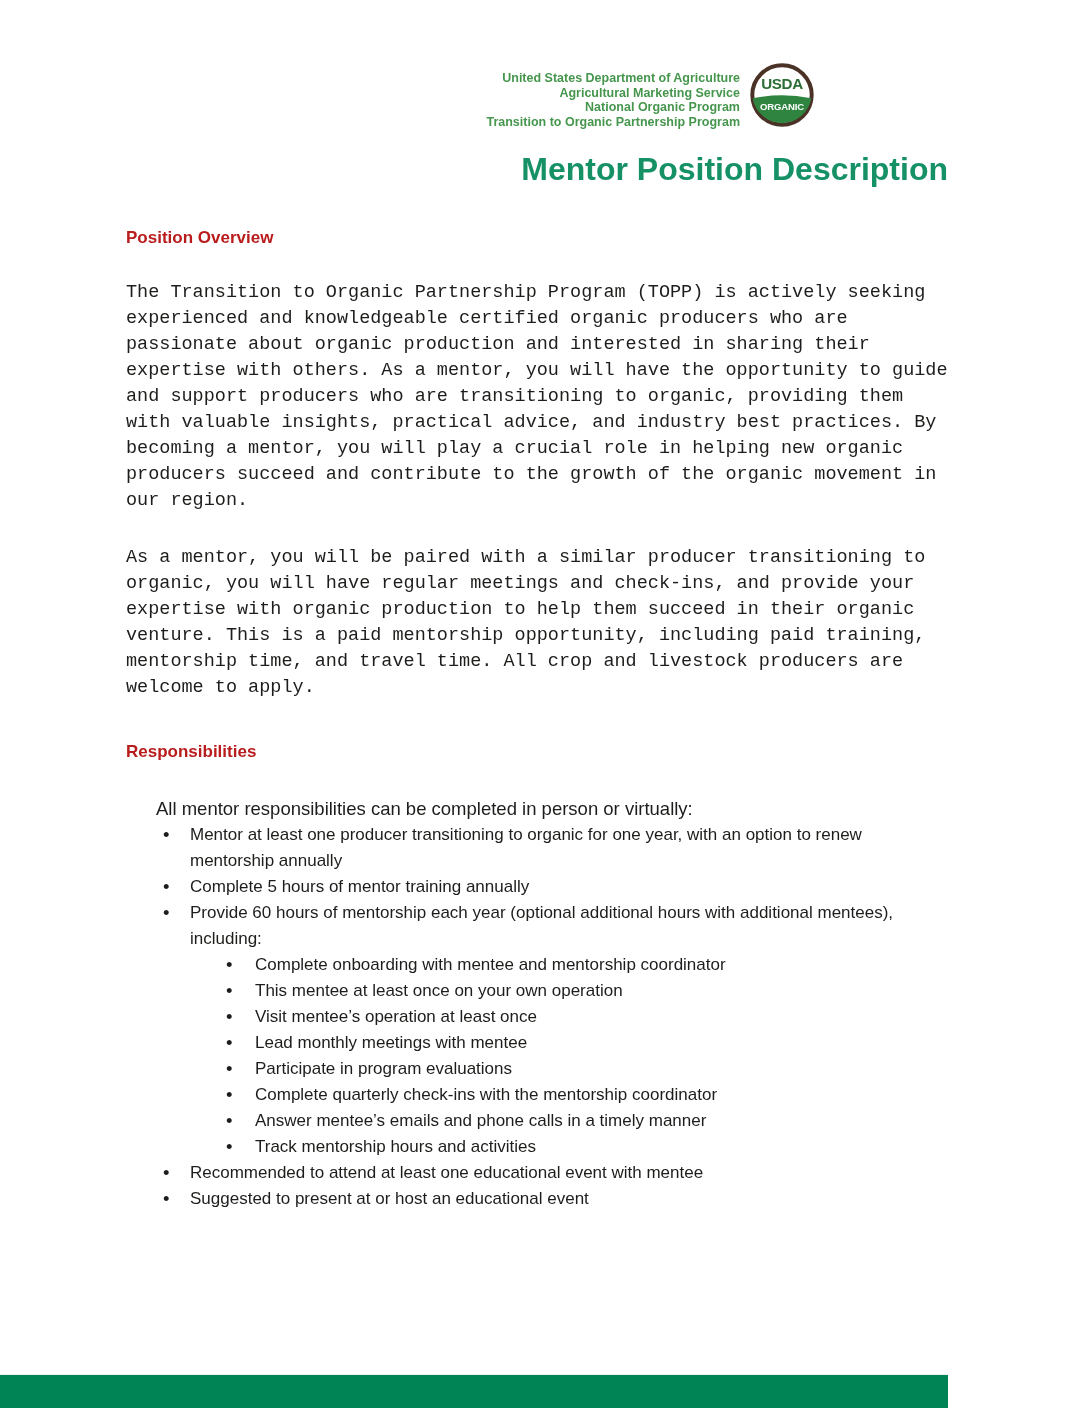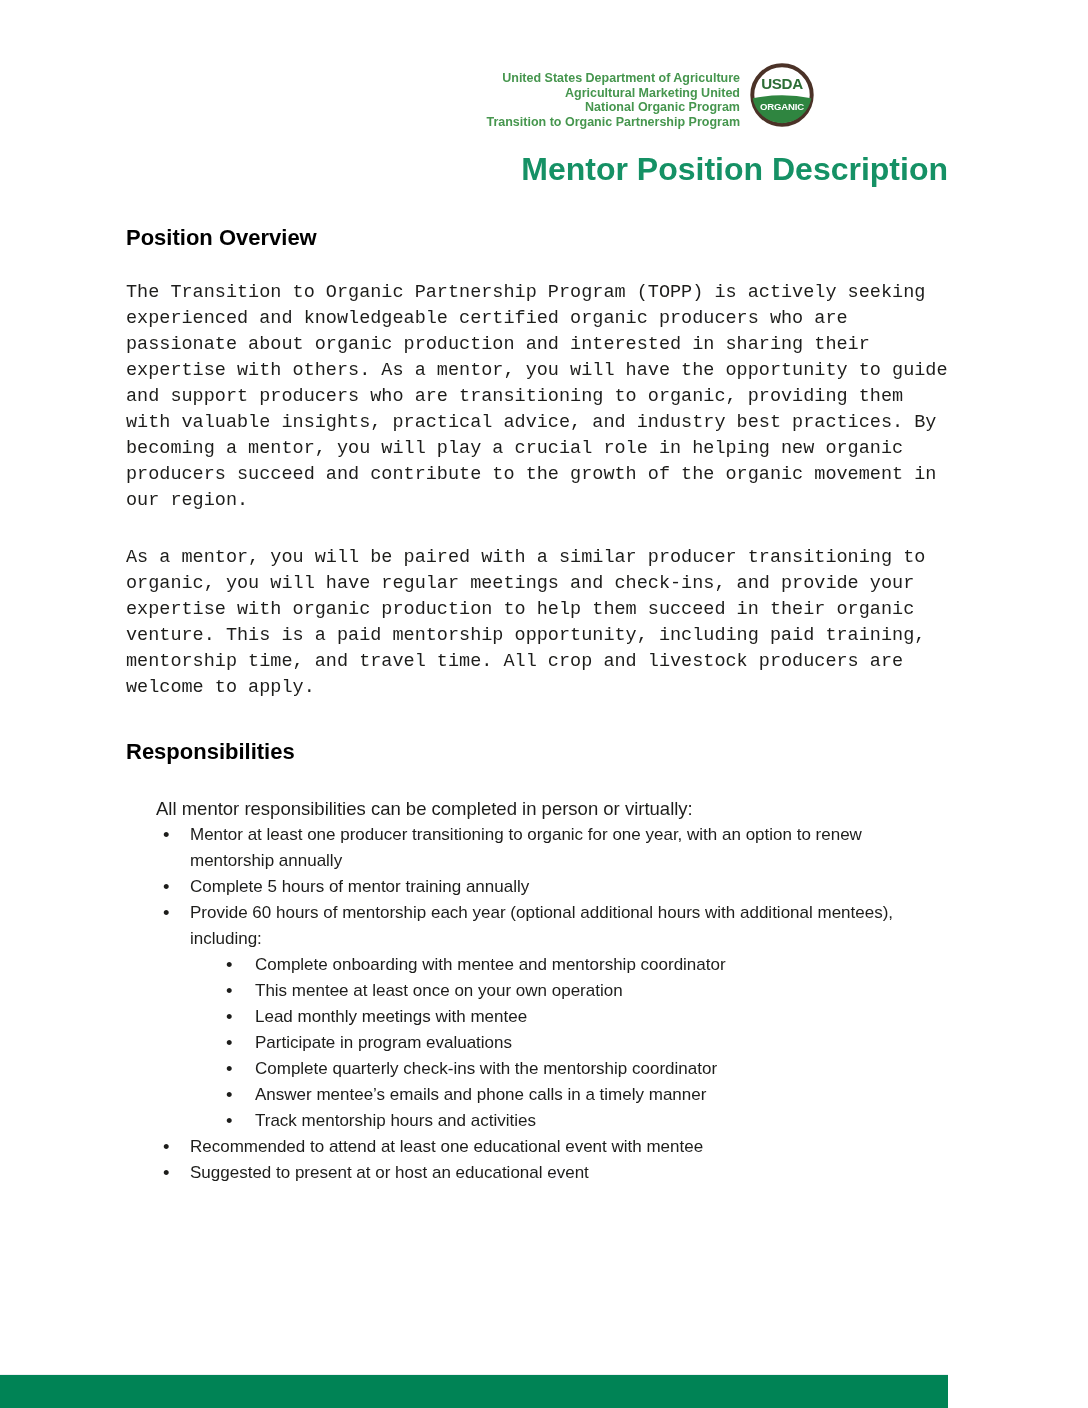--- a/index.html
+++ b/index.html
@@ -62,24 +62,24 @@
     line-height:36px;
     font-weight:bold;
   }
   
   .content{
     margin:0 130px 0 126px;  
     width:822px;
   }
   h2.sec-head{
     margin:40px 0 0;
-    font-size:22px;
+    font-size:17px;
     line-height:22px;
     font-weight:bold;
-    color:#000000;
+    color:#b91c1c;
   }
   p.body-par{
     margin:31px 0 0;
     font-size:18.5px;
     line-height:26px;
     font-family:Liberation Mono, monospace;
   }
   p.list-intro{
     margin:33px 0 0 30px;
     font-size:18.5px;
@@ -108,21 +108,21 @@
   }
 </style>
 </head>
 <body>
 
 <div class="page">
 
   <div class="hdr">
     <div class="org-lines">
       <div>United States Department of Agriculture</div>
-      <div>Agricultural Marketing United</div>
+      <div>Agricultural Marketing Service</div>
       <div>National Organic Program</div>
       <div>Transition to Organic Partnership Program</div>
     </div>
     <svg class="seal" viewBox="0 0 100 100" aria-hidden="true">
       <circle class="seal-ring" cx="50" cy="50" r="45"></circle>
       <path class="seal-bottom" d="M 5.6 55 Q 50 46 94.4 55 A 45 45 0 0 1 5.6 55 Z"></path>
       <text class="seal-usda" x="50" y="41" text-anchor="middle">USDA</text>
       <text class="seal-organic" x="50" y="72" text-anchor="middle">ORGANIC</text>
     </svg>
   </div>
@@ -141,20 +141,21 @@
       <h2 class="sec-head">Responsibilities</h2>
       <p class="list-intro">All mentor responsibilities can be completed in person or virtually:</p>
       <ul class="l1">
         <li><span>Mentor at least one producer transitioning to organic for one year, with an option to renew mentorship annually</span></li>
         <li><span>Complete 5 hours of mentor training annually</span></li>
         <li>
           <span>Provide 60 hours of mentorship each year (optional additional hours with additional mentees), including:</span>
           <ul class="l2">
             <li><span>Complete onboarding with mentee and mentorship coordinator</span></li>
             <li><span>This mentee at least once on your own operation</span></li>
+            <li><span>Visit mentee’s operation at least once</span></li>
             <li><span>Lead monthly meetings with mentee</span></li>
             <li><span>Participate in program evaluations</span></li>
             <li><span>Complete quarterly check-ins with the mentorship coordinator</span></li>
             <li><span>Answer mentee’s emails and phone calls in a timely manner</span></li>
             <li><span>Track mentorship hours and activities</span></li>
           </ul>
         </li>
         <li><span>Recommended to attend at least one educational event with mentee</span></li>
         <li><span>Suggested to present at or host an educational event</span></li>
       </ul>

